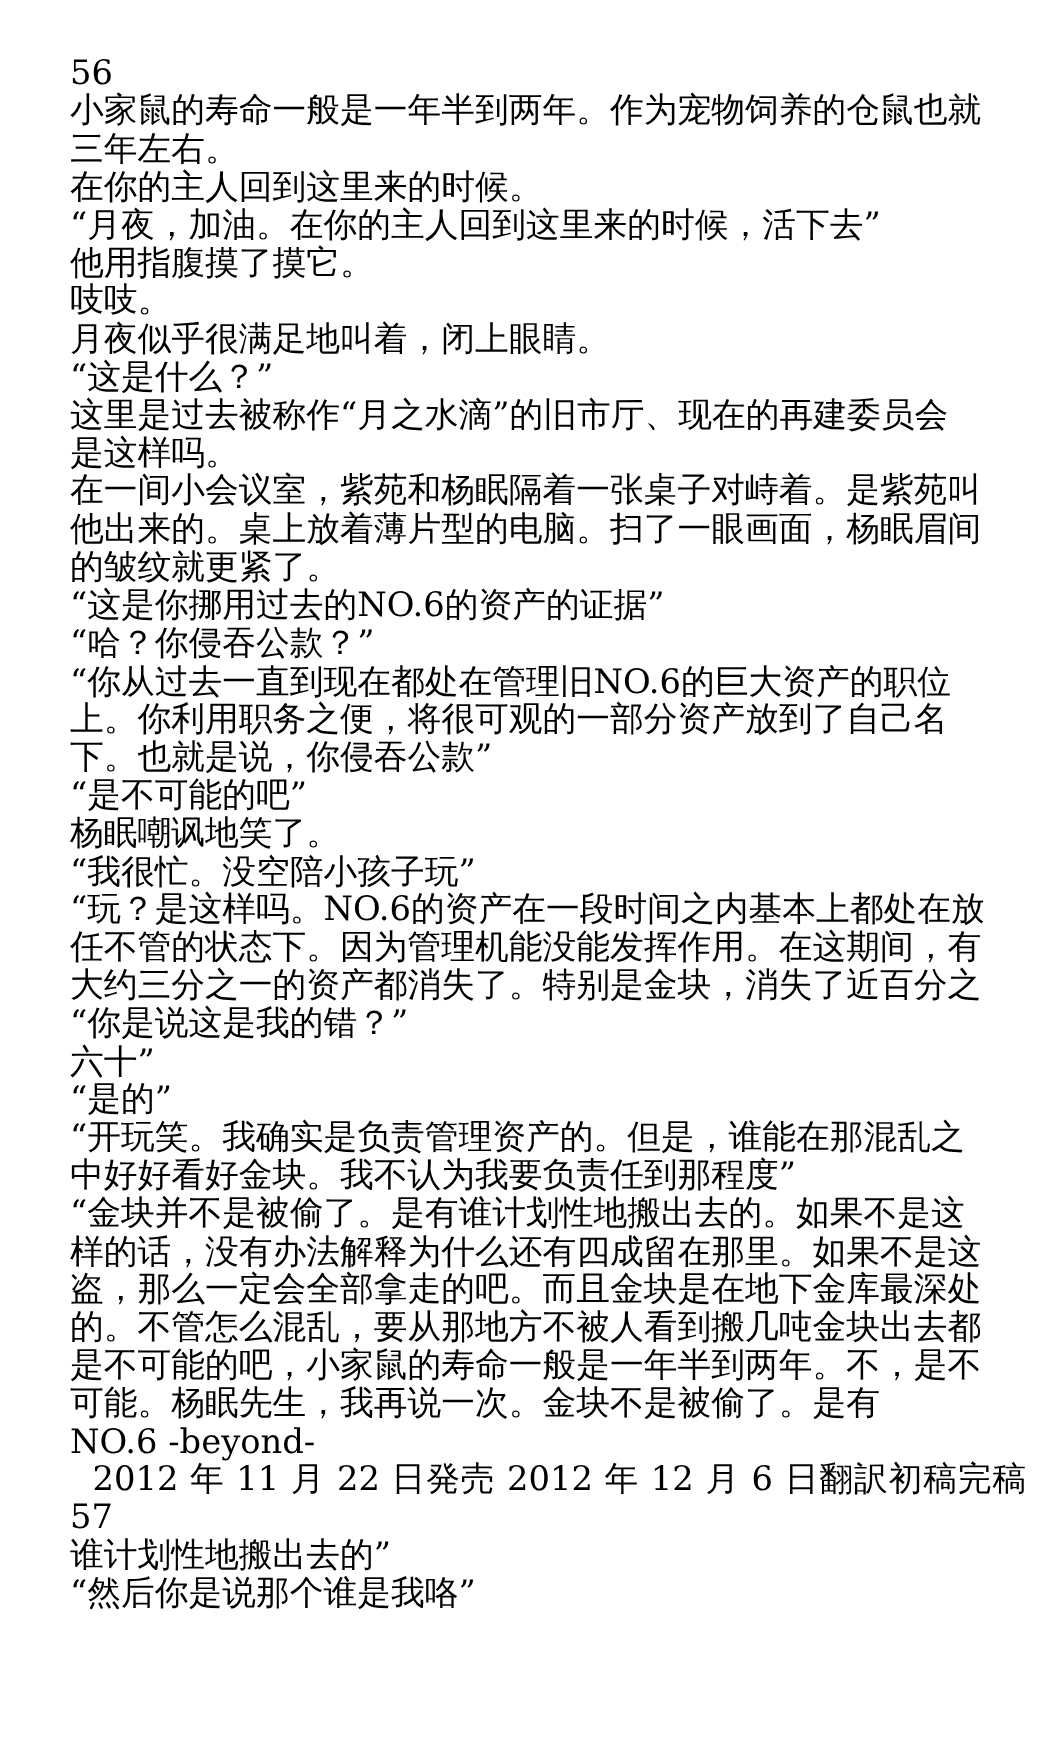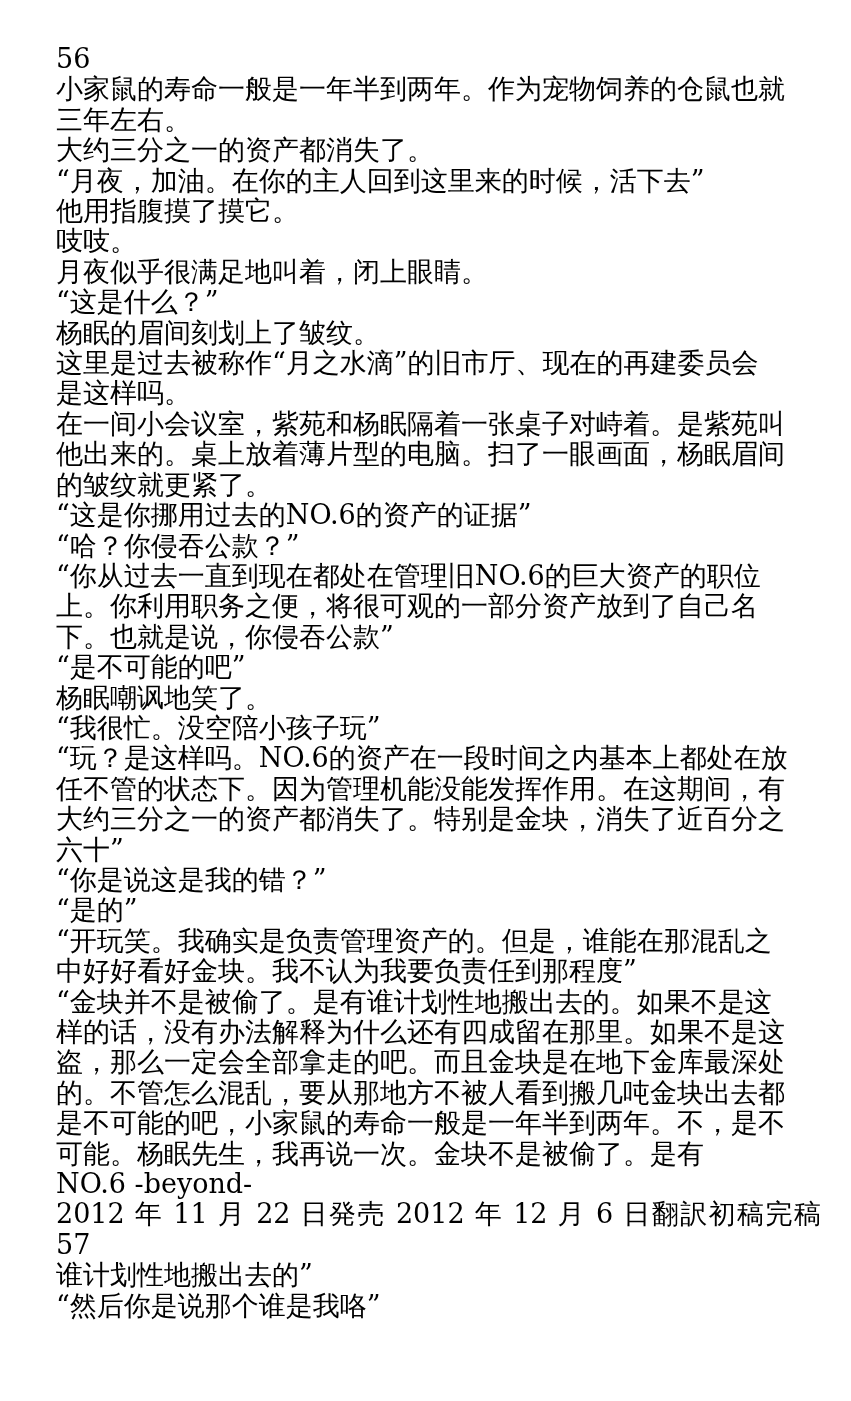--- a/index.html
+++ b/index.html
@@ -26,58 +26,58 @@
     letter-spacing: 0px;
   }
   .text-line {
     white-space: pre;
     min-height: 30.4px;
   }
   .text-line.spread {
     white-space: normal;
     text-align: justify;
     text-align-last: justify;
+    margin-left: 18px;
   }
   .text-line.page-number {
     font-family: "DejaVu Serif", "Liberation Serif", serif;
   }
 </style>
 </head>
 <body>
 
 <div class="doc-page">
   <div id="page-text">
       <div class="text-line page-number">56</div>
       <div class="text-line">小家鼠的寿命一般是一年半到两年。作为宠物饲养的仓鼠也就</div>
       <div class="text-line">三年左右。</div>
-      <div class="text-line">大约三分之一的资产都消失了。</div>
+      <div class="text-line">在你的主人回到这里来的时候。</div>
       <div class="text-line">“月夜，加油。在你的主人回到这里来的时候，活下去”</div>
       <div class="text-line">他用指腹摸了摸它。</div>
       <div class="text-line">吱吱。</div>
       <div class="text-line">月夜似乎很满足地叫着，闭上眼睛。</div>
       <div class="text-line">“这是什么？”</div>
-      <div class="text-line">杨眠的眉间刻划上了皱纹。</div>
       <div class="text-line">这里是过去被称作“月之水滴”的旧市厅、现在的再建委员会</div>
       <div class="text-line">是这样吗。</div>
       <div class="text-line">在一间小会议室，紫苑和杨眠隔着一张桌子对峙着。是紫苑叫</div>
       <div class="text-line">他出来的。桌上放着薄片型的电脑。扫了一眼画面，杨眠眉间</div>
       <div class="text-line">的皱纹就更紧了。</div>
       <div class="text-line">“这是你挪用过去的NO.6的资产的证据”</div>
       <div class="text-line">“哈？你侵吞公款？”</div>
       <div class="text-line">“你从过去一直到现在都处在管理旧NO.6的巨大资产的职位</div>
       <div class="text-line">上。你利用职务之便，将很可观的一部分资产放到了自己名</div>
       <div class="text-line">下。也就是说，你侵吞公款”</div>
       <div class="text-line">“是不可能的吧”</div>
       <div class="text-line">杨眠嘲讽地笑了。</div>
       <div class="text-line">“我很忙。没空陪小孩子玩”</div>
       <div class="text-line">“玩？是这样吗。NO.6的资产在一段时间之内基本上都处在放</div>
       <div class="text-line">任不管的状态下。因为管理机能没能发挥作用。在这期间，有</div>
       <div class="text-line">大约三分之一的资产都消失了。特别是金块，消失了近百分之</div>
+      <div class="text-line">“你是说这是我的错？”</div>
       <div class="text-line">六十”</div>
-      <div class="text-line">“你是说这是我的错？”</div>
       <div class="text-line">“是的”</div>
       <div class="text-line">“开玩笑。我确实是负责管理资产的。但是，谁能在那混乱之</div>
       <div class="text-line">中好好看好金块。我不认为我要负责任到那程度”</div>
       <div class="text-line">“金块并不是被偷了。是有谁计划性地搬出去的。如果不是这</div>
       <div class="text-line">样的话，没有办法解释为什么还有四成留在那里。如果不是这</div>
       <div class="text-line">盗，那么一定会全部拿走的吧。而且金块是在地下金库最深处</div>
       <div class="text-line">的。不管怎么混乱，要从那地方不被人看到搬几吨金块出去都</div>
       <div class="text-line">是不可能的吧，小家鼠的寿命一般是一年半到两年。不，是不</div>
       <div class="text-line">可能。杨眠先生，我再说一次。金块不是被偷了。是有</div>
       <div class="text-line">NO.6 -beyond-</div>

